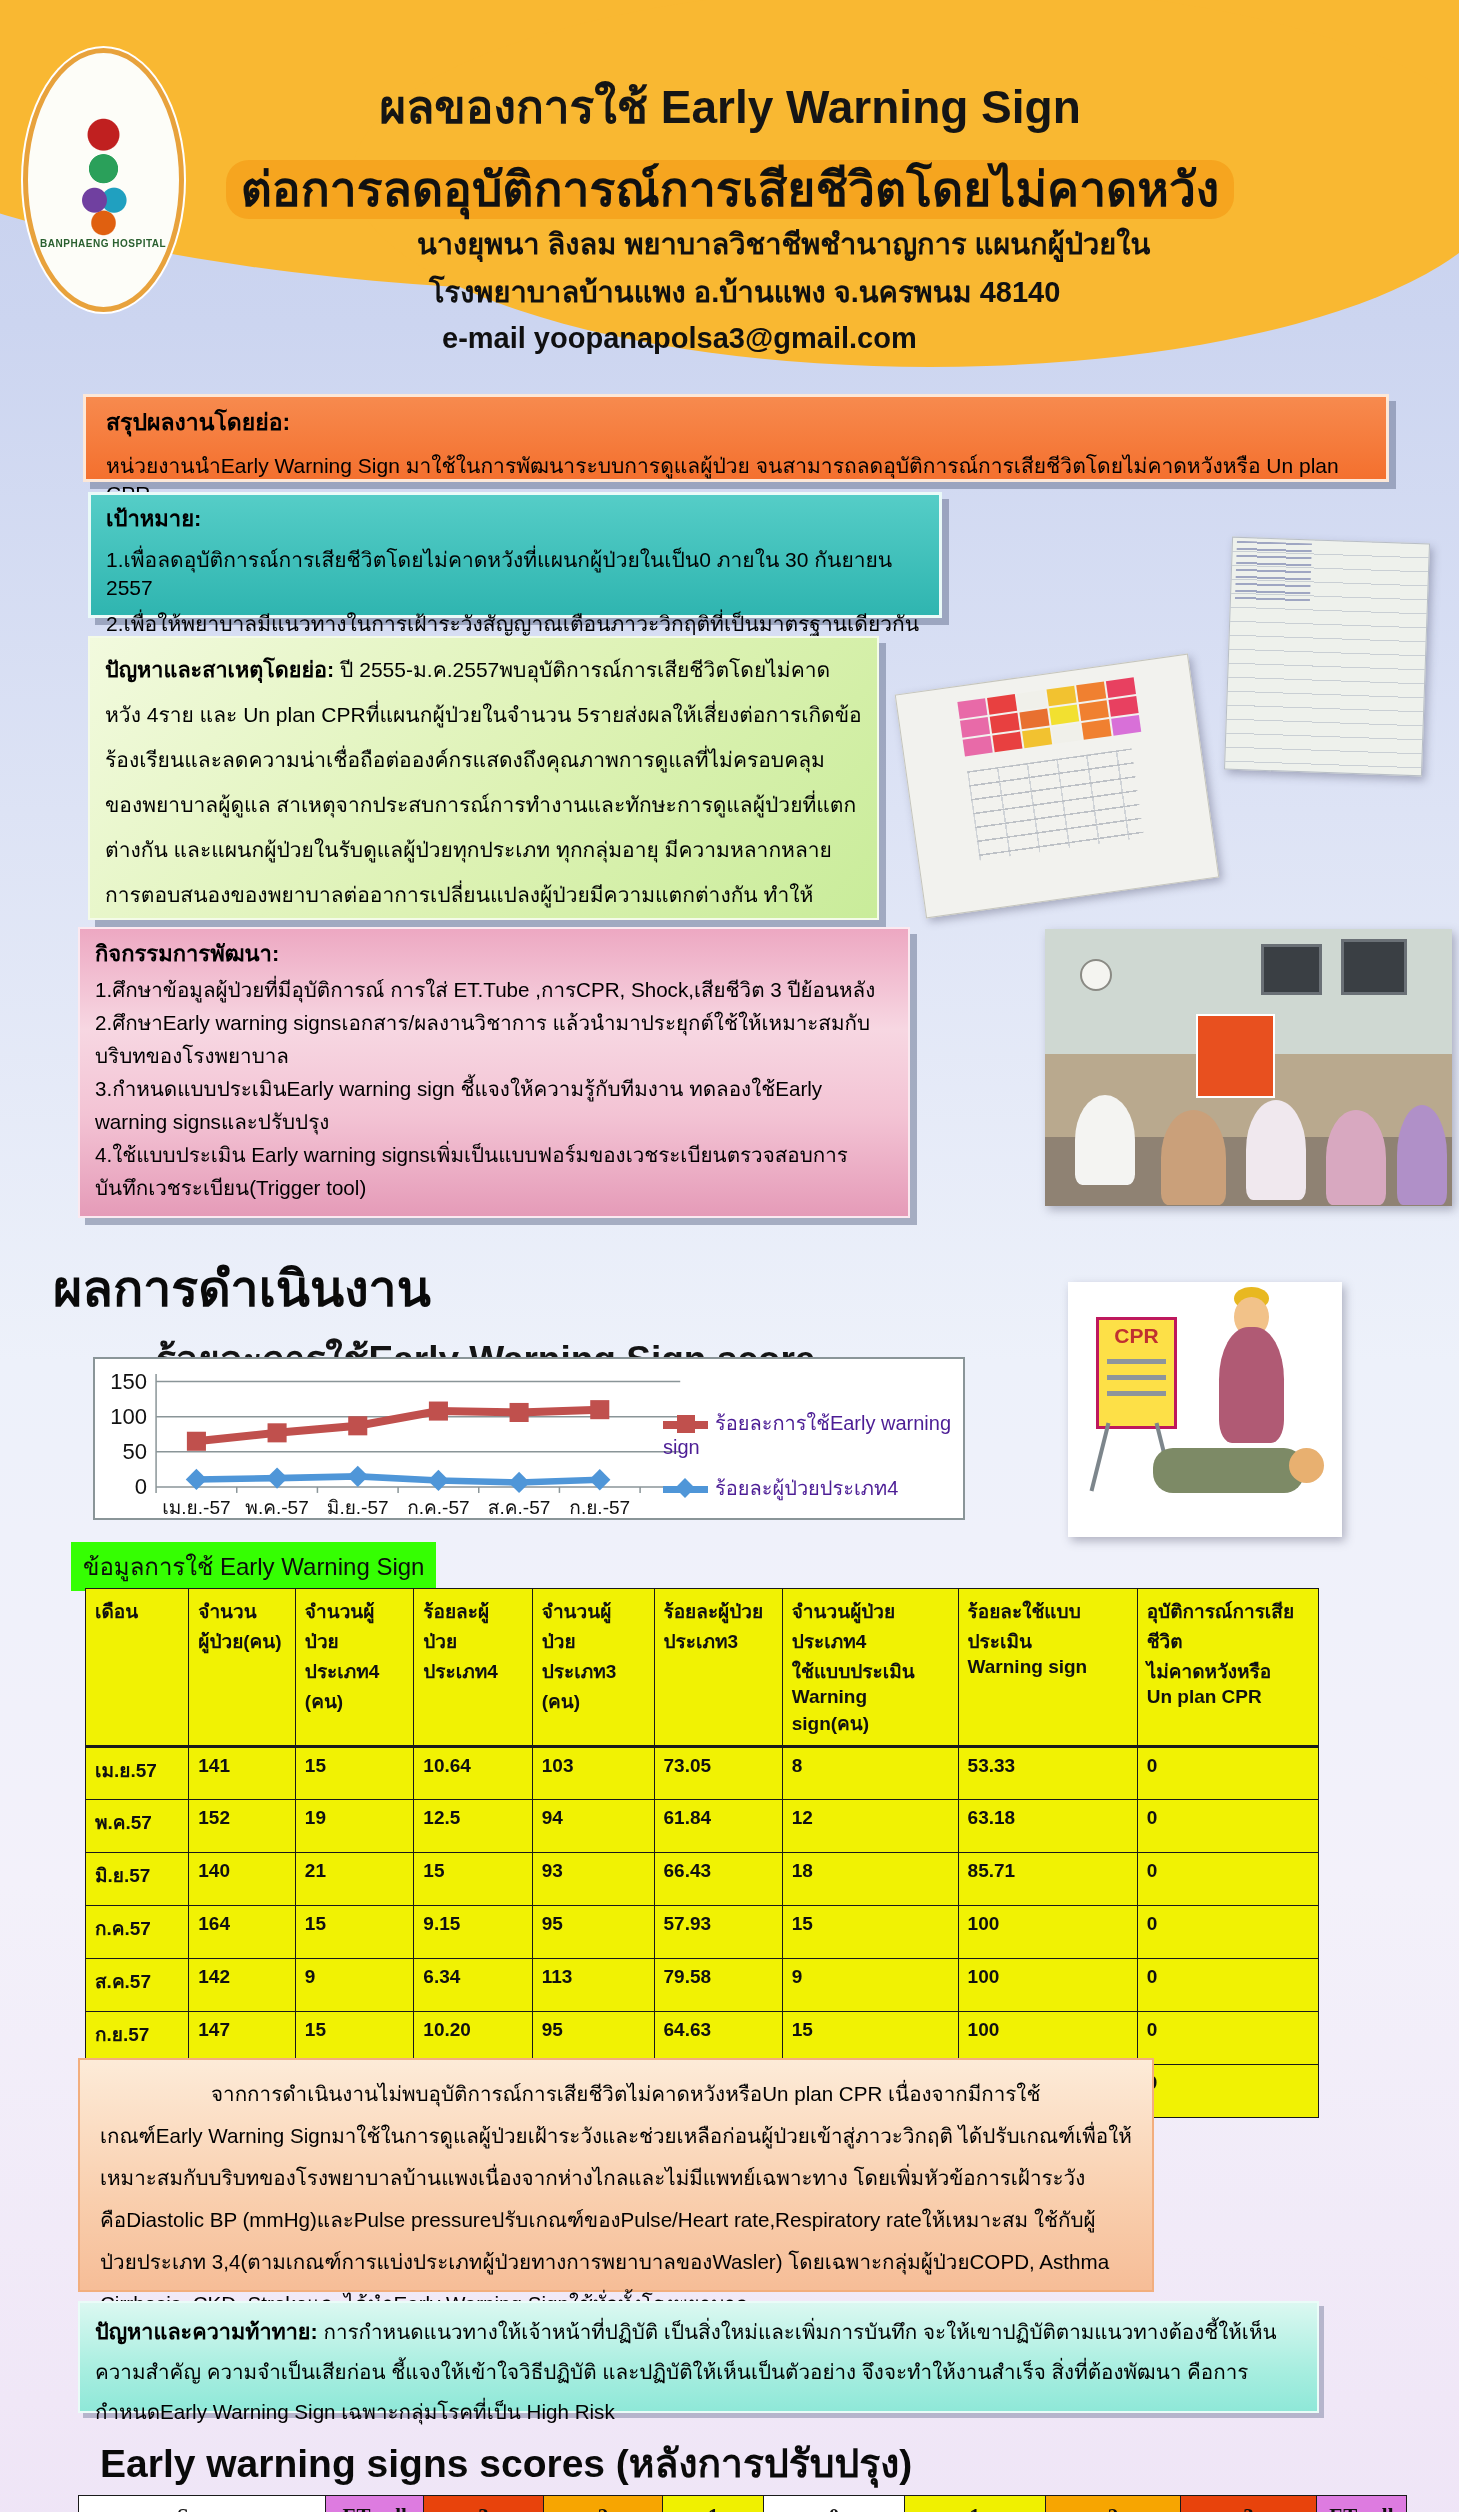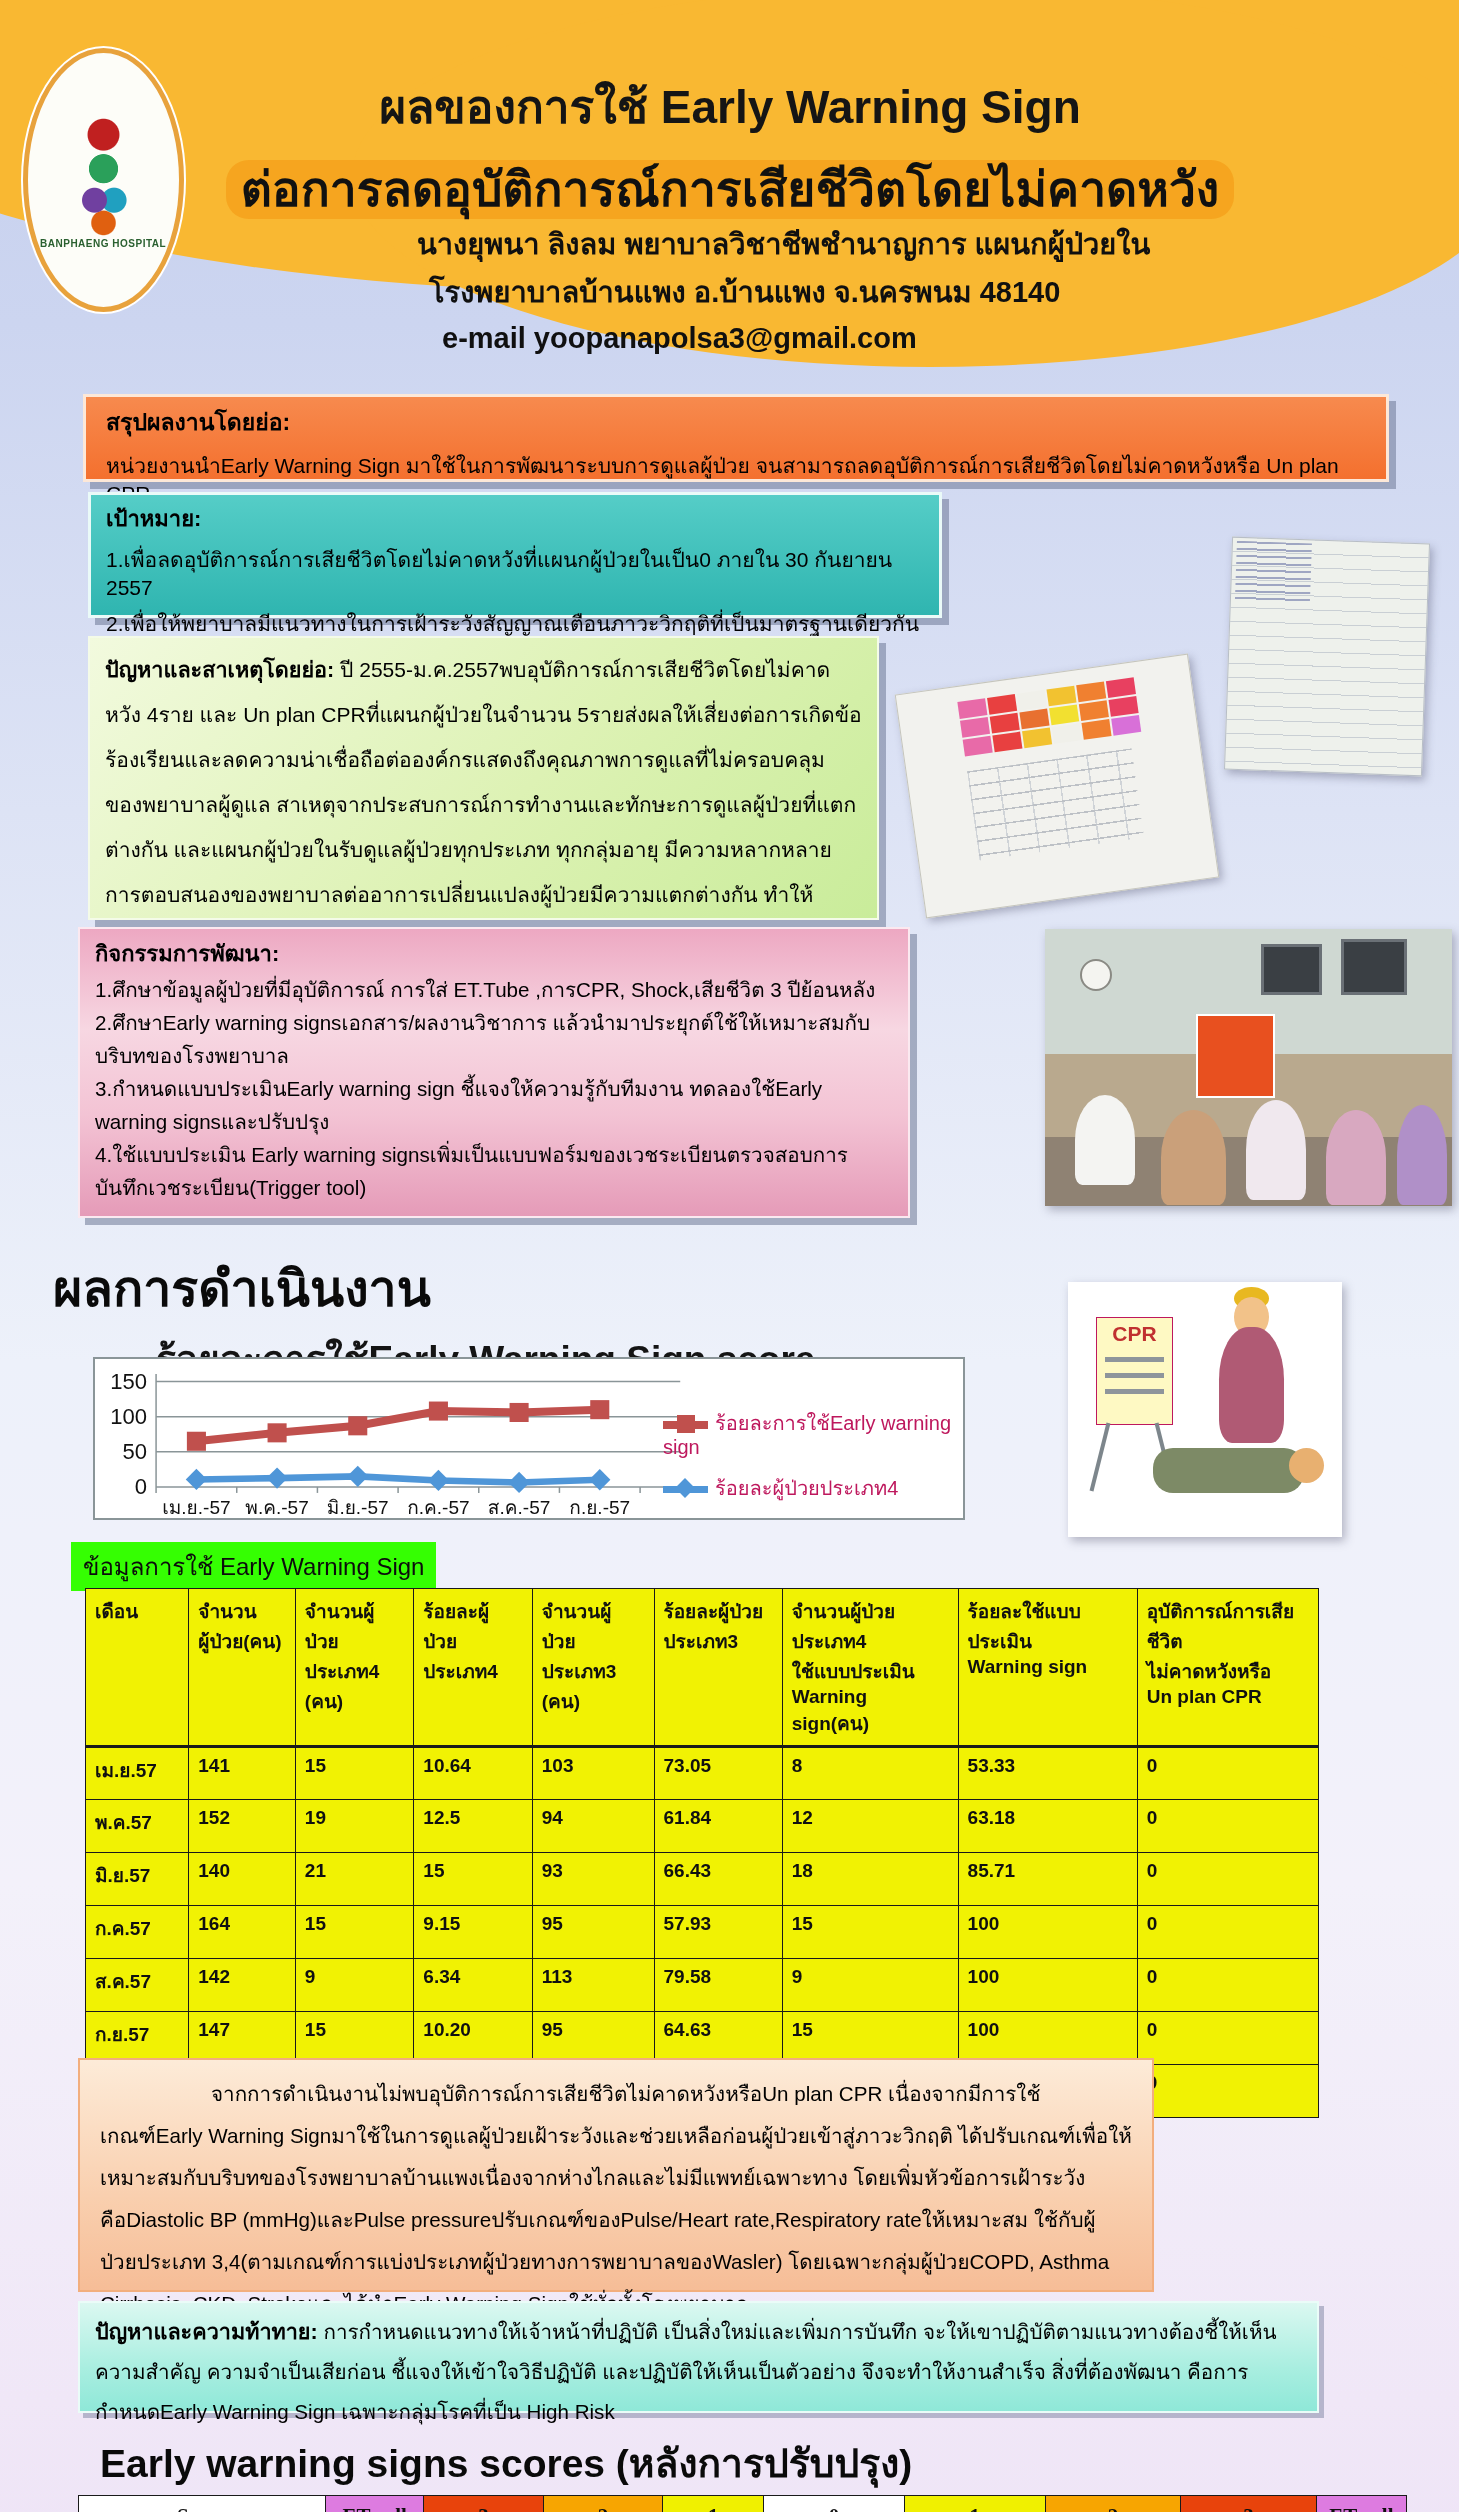--- a/index.html
+++ b/index.html
@@ -51,34 +51,34 @@
   #ews-doc-photo .strip div{width:28px;height:100%;margin-right:2px;}
   #ews-doc-photo .flow{margin-top:15px;width:166px;height:90px;
     background:repeating-linear-gradient(180deg,#9aa2ac 0 1.5px,transparent 1.5px 14px),
                repeating-linear-gradient(90deg,#b9bfc8 0 1.5px,transparent 1.5px 30px);opacity:.6;}
   #meeting-photo{left:1045px;top:929px;width:407px;height:277px;background:linear-gradient(180deg,#cfd8d2 0 45%,#b9a98e 45% 75%,#8f8273 75% 100%);overflow:hidden;}
   #meeting-photo .tv{position:absolute;background:#3a3f44;border:3px solid #6a7076;}
   #meeting-photo .clock{position:absolute;left:35px;top:30px;width:28px;height:28px;border-radius:50%;background:#f4f4f0;border:2.5px solid #8a8a84;}
   #meeting-photo .board{position:absolute;left:151px;top:85px;width:75px;height:80px;background:#e8501f;border:2px solid #fff;}
   #meeting-photo .person{position:absolute;border-radius:50% 50% 12% 12%;}
   #cpr-cartoon{left:1068px;top:1282px;width:274px;height:255px;background:#fff;}
-  #cpr-cartoon .board{position:absolute;left:28px;top:35px;width:75px;height:106px;background:#fef9c3;border:1px solid #be185d;}
+  #cpr-cartoon .board{position:absolute;left:28px;top:35px;width:75px;height:106px;background:#fde047;border:3px solid #be185d;}
   #cpr-cartoon .board .t{font-size:21px;font-weight:bold;color:#c03030;text-align:center;margin-top:4px;}
   #cpr-cartoon .board .l{height:5px;background:#8e959b;margin:11px 8px 0 8px;}
   #cpr-cartoon .leg{position:absolute;width:4px;height:70px;background:#7d868c;bottom:45px;}
   #cpr-cartoon .fig1{position:absolute;left:151px;top:45px;width:65px;height:116px;border-radius:45% 45% 20% 20%;background:#b05a74;}
   #cpr-cartoon .head1{position:absolute;left:166px;top:15px;width:35px;height:40px;border-radius:50%;background:#f2c289;}
   #cpr-cartoon .hair1{position:absolute;left:166px;top:5px;width:35px;height:23px;border-radius:50%;background:#e8b820;}
   #cpr-cartoon .patient{position:absolute;left:85px;top:166px;width:151px;height:45px;border-radius:20px;background:#7d8a66;}
   #cpr-cartoon .headp{position:absolute;left:221px;top:166px;width:35px;height:35px;border-radius:50%;background:#e8b070;}
   
   #results-title{left:53px;top:1249px;font-size:50px;font-weight:bold;color:#0a0a0a;}
   #chart-title{left:156px;top:1329px;font-size:37px;font-weight:bold;color:#141414;}
   #chart-box{left:93px;top:1357px;width:872px;height:163px;background:#fff;border:2px solid #8a9598;}
-  .legend{position:absolute;left:568px;font-size:20px;color:#be185d;line-height:24px;white-space:pre-line;}
+  .legend{position:absolute;left:568px;font-size:20px;color:#4c1d95;line-height:24px;white-space:pre-line;}
   .lmark{display:inline-block;vertical-align:middle;margin-right:7px;}
   .lm-red{width:45px;height:8px;background:#c0504d;position:relative;}
   .lm-red:after{content:"";position:absolute;left:14px;top:-6px;width:18px;height:18px;background:#c0504d;}
   .lm-blue{width:45px;height:7px;background:#4f96d8;position:relative;}
   .lm-blue:after{content:"";position:absolute;left:15px;top:-5.5px;width:14px;height:14px;background:#4f96d8;transform:rotate(45deg);}
   
   #usage-label{left:71px;top:1542px;background:#35ff02;color:#0c0c0c;font-size:24px;padding:5px 12px;}
   #usage-table{left:85px;top:1588px;width:1234px;border-collapse:collapse;table-layout:fixed;background:#f1f203;}
   #usage-table th,#usage-table td{border:1.5px solid #1a1a1a;font-size:19px;color:#101010;vertical-align:top;text-align:left;
     padding:7px 9px;white-space:pre-line;font-weight:bold;}

